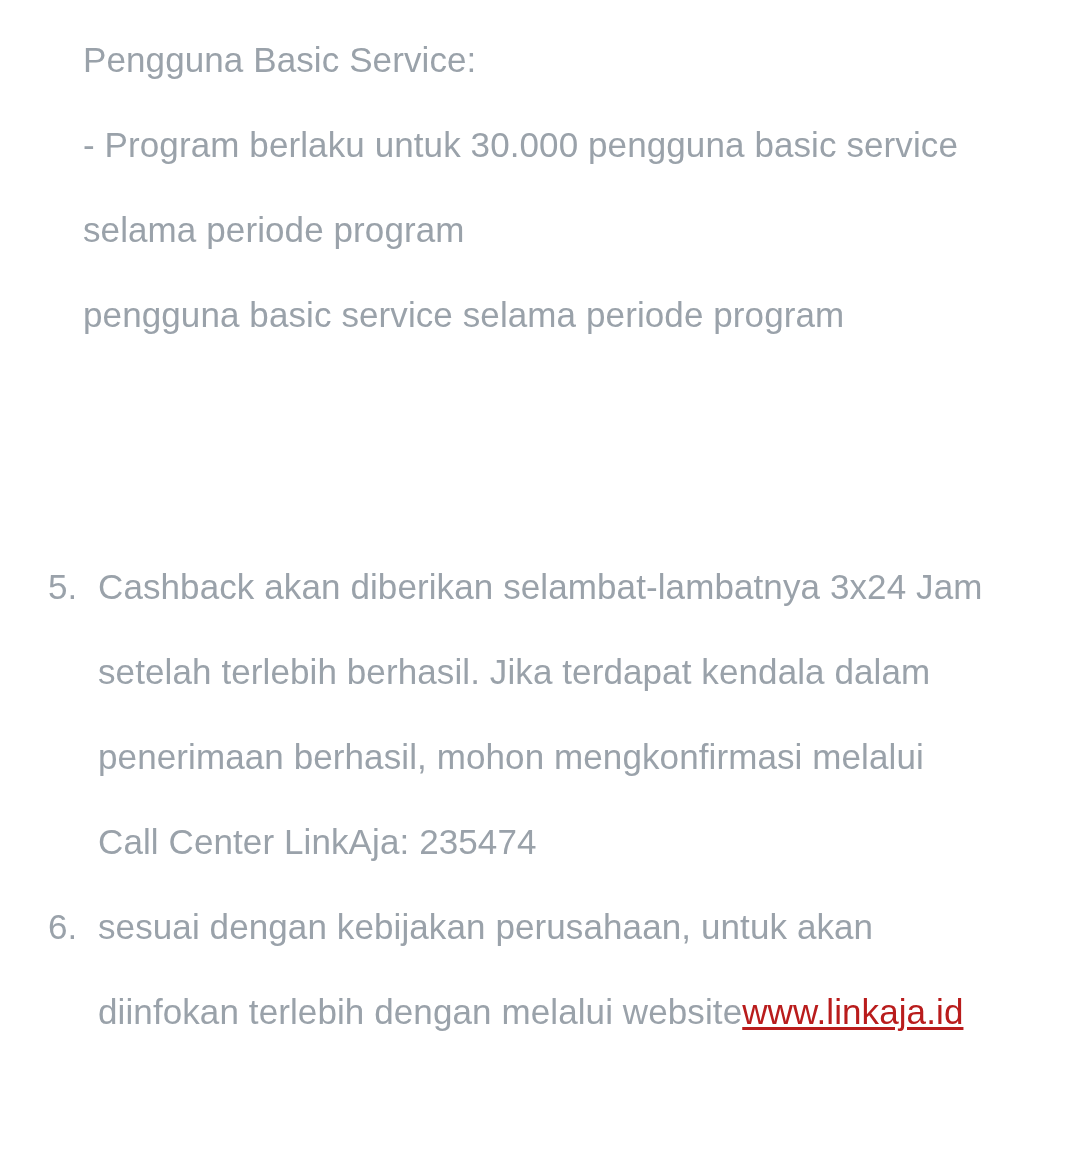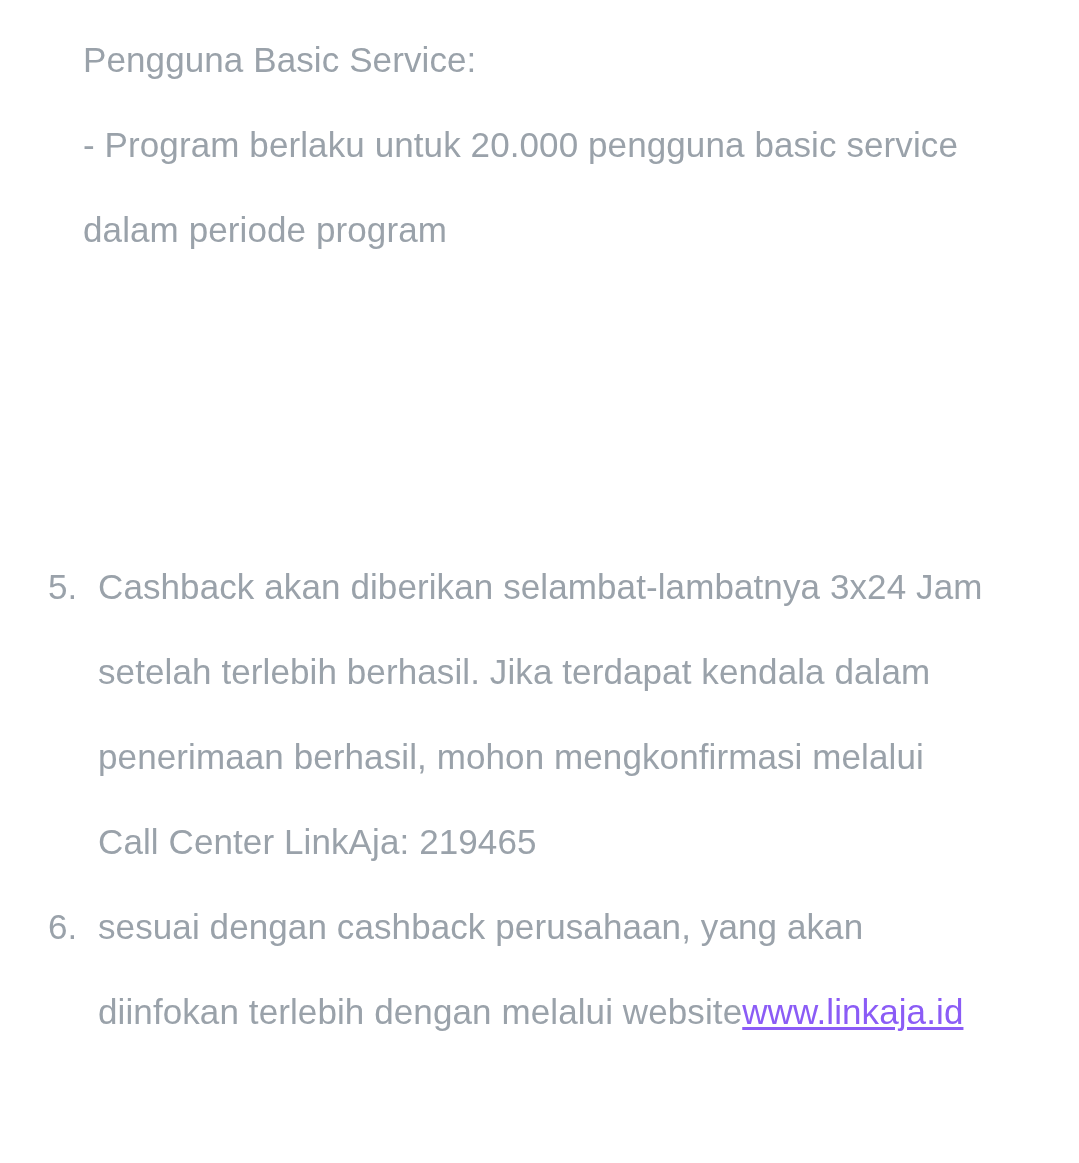--- a/index.html
+++ b/index.html
@@ -66,56 +66,57 @@
     text-align: left;
   }
   .li-body {
     padding-left: 98px;
   }
   .li-line {
     height: 85px;
   }
 
   .link {
-    color: #8b5cf6;
+    color: #b91c1c;
     text-decoration-thickness: 3px;
     text-underline-offset: 3px;
     cursor: pointer;
   }
 </style>
 </head>
 <body>
 
 <div class="page">
 
   <div class="intro">
 
     <div class="intro-line tx">Pengguna Basic Service:</div>
 
-    <div class="intro-line tx">- Program berlaku untuk 20.000 pengguna basic service</div>
-    <div class="intro-line tx">dalam periode program</div>
+    <div class="intro-line tx">- Program berlaku untuk 30.000 pengguna basic service</div>
+    <div class="intro-line tx">selama periode program</div>
 
+    <div class="intro-line tx">pengguna basic service selama periode program</div>
 
   </div>
 
   <div class="olist">
 
     <div class="li">
       <div class="li-marker">5.</div>
       <div class="li-body">
         <div class="li-line tx">Cashback akan diberikan selambat-lambatnya 3x24 Jam</div>
         <div class="li-line tx">setelah terlebih berhasil. Jika terdapat kendala dalam</div>
         <div class="li-line tx">penerimaan berhasil, mohon mengkonfirmasi melalui</div>
-        <div class="li-line tx">Call Center LinkAja: 219465</div>
+        <div class="li-line tx">Call Center LinkAja: 235474</div>
       </div>
     </div>
 
     <div class="li">
       <div class="li-marker">6.</div>
       <div class="li-body">
-        <div class="li-line tx">sesuai dengan cashback perusahaan, yang akan</div>
+        <div class="li-line tx">sesuai dengan kebijakan perusahaan, untuk akan</div>
         <div class="li-line tx"><span>diinfokan terlebih dengan melalui website</span><a class="link" href="#">www.linkaja.id</a></div>
       </div>
     </div>
 
   </div>
 
 </div>
 
 </body></html>

